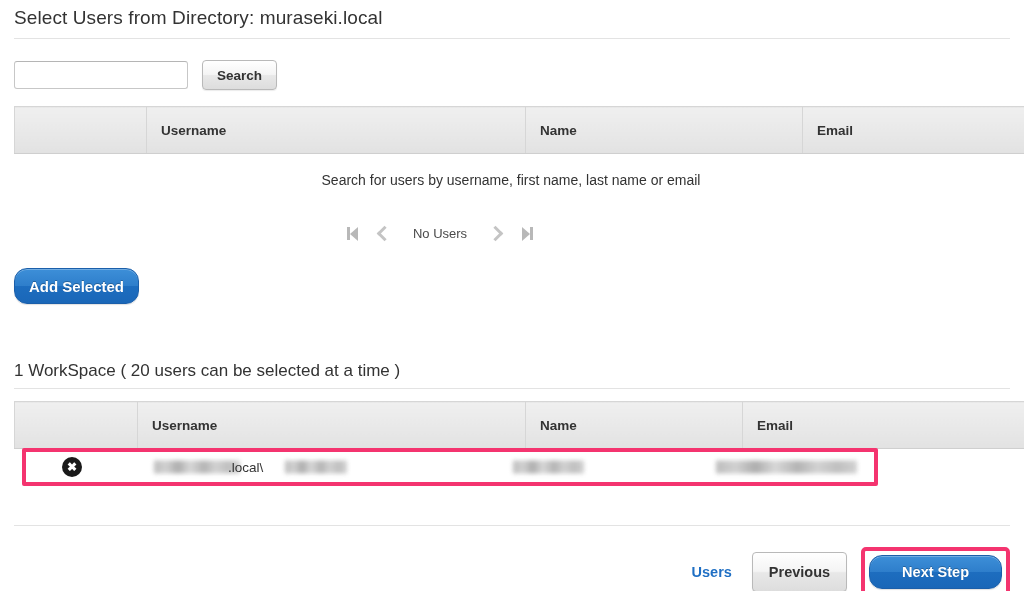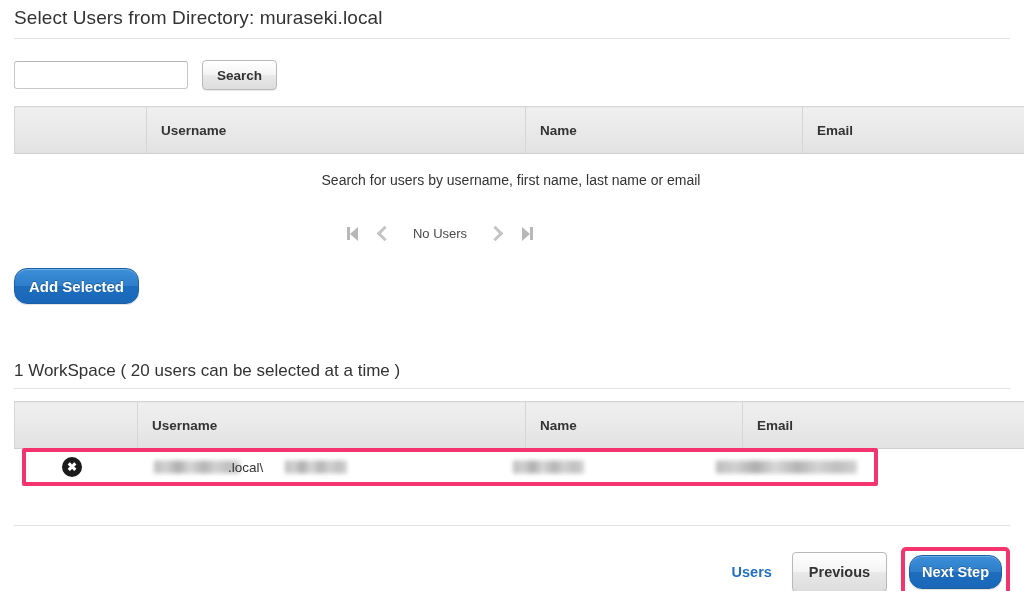--- a/index.html
+++ b/index.html
@@ -293,21 +293,21 @@
   .next-wrap {
     margin-left: 14px;
     padding: 4px;
     border: 4px solid #f4346f;
     border-radius: 5px;
     background: #ffffff;
     display: inline-flex;
   }
   .btn-next {
     height: 34px;
-    padding: 0 12px;
+    padding: 0 32px;
     font-size: 14.5px;
   }
 </style>
 </head>
 <body>
 
 <div class="page">
 
   <div class="page-title">Select Users from Directory: muraseki.local</div>
   <div class="hr hr-title"></div>

